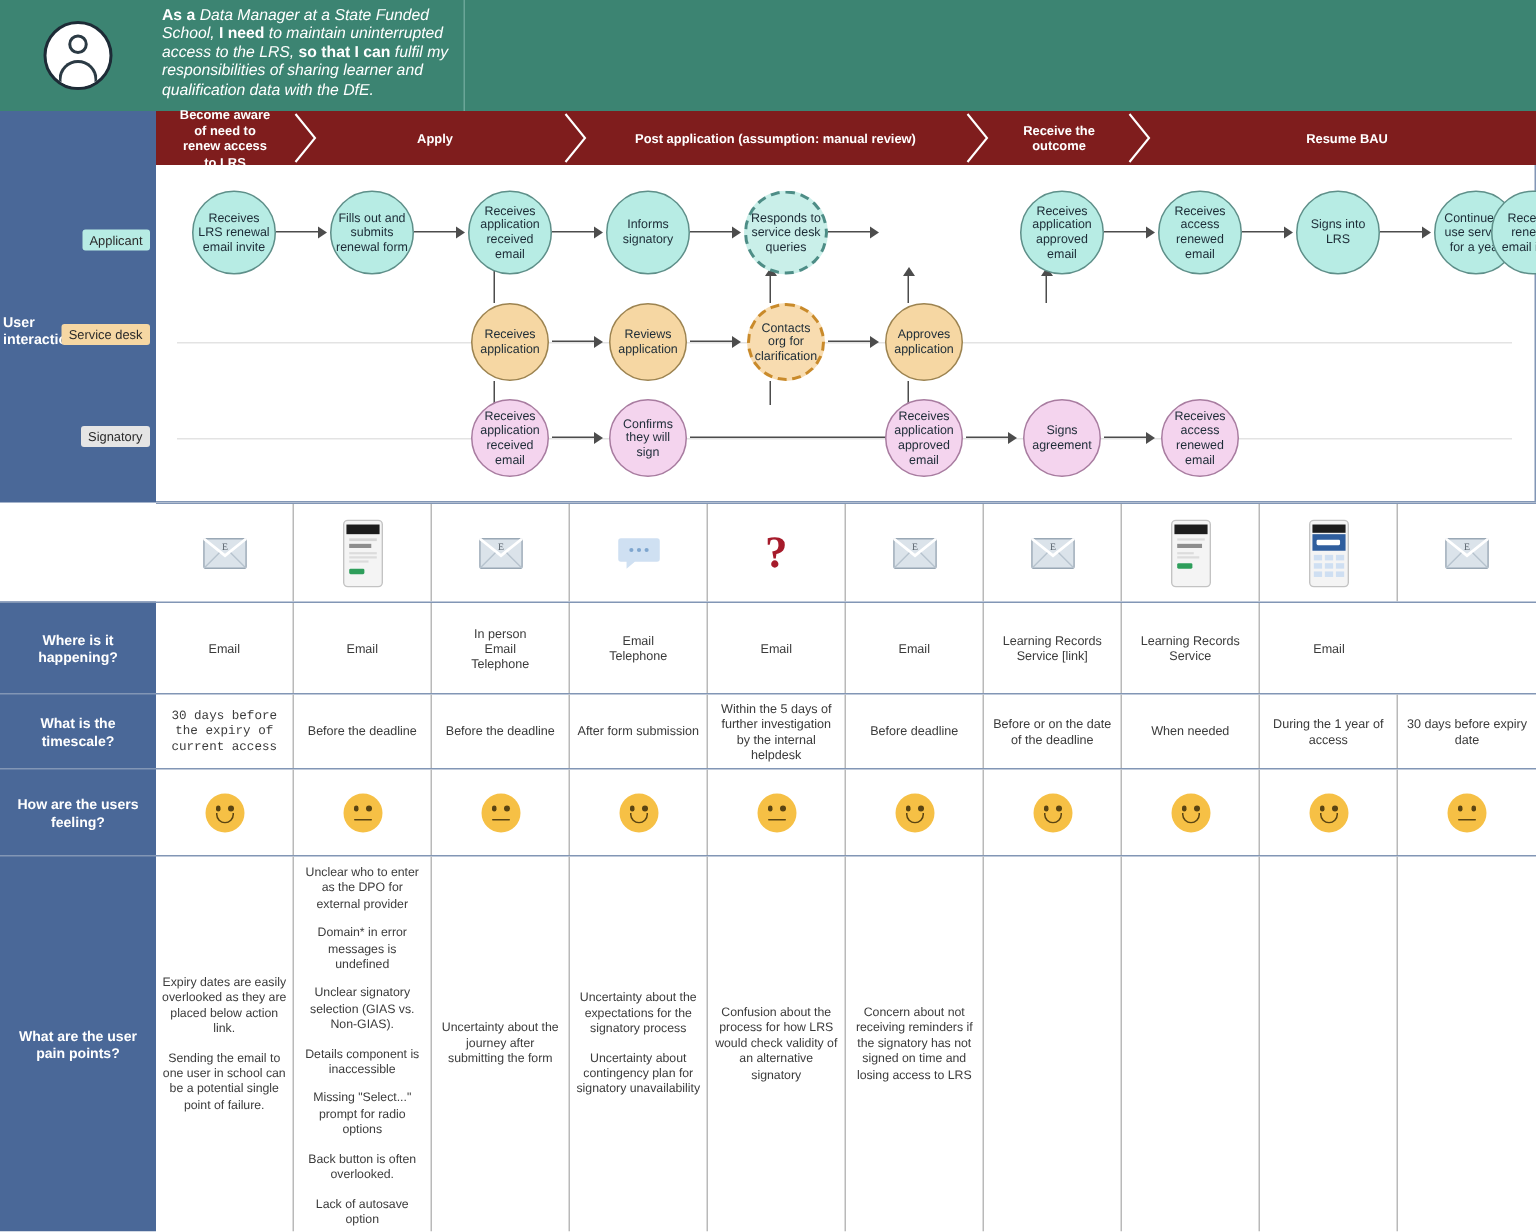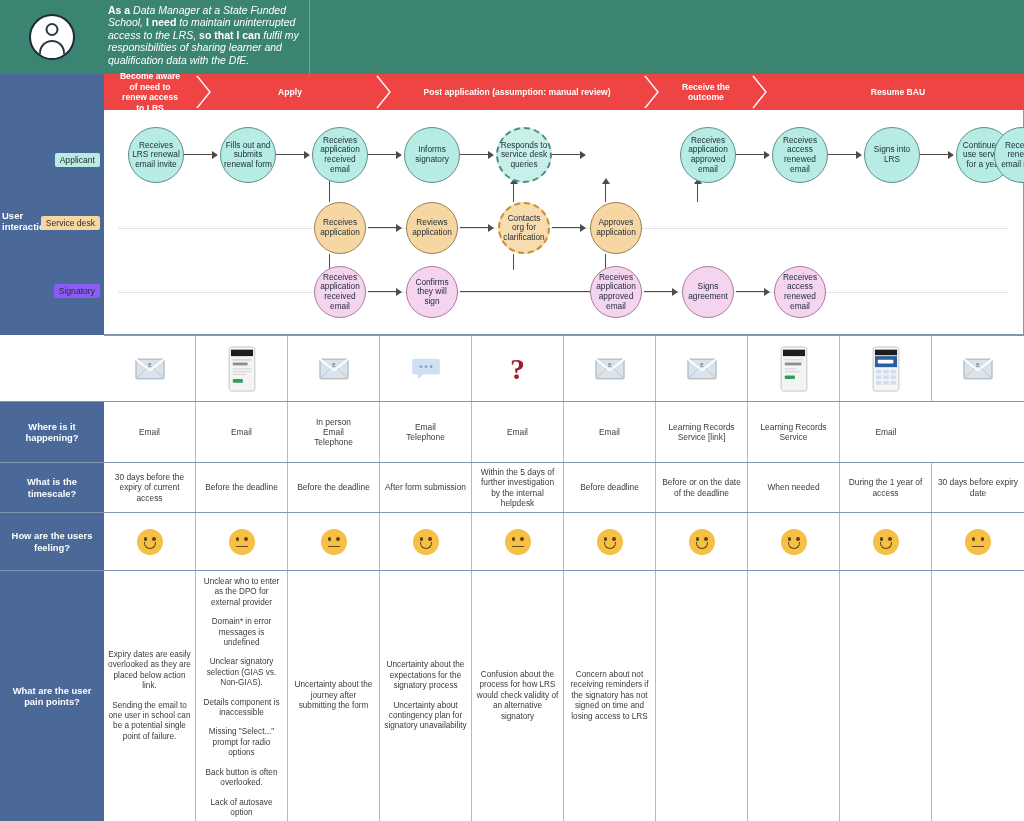--- a/index.html
+++ b/index.html
@@ -56,21 +56,21 @@
   .hdr-col-scen  { width: 330px; padding-left: 10px; }
   .story-text { font-style: italic; }
   .story-text b { font-style: normal; }
   .scen-title { font-weight: bold; margin-bottom: 1px; font-size: 10.5px;}
   .scen-body { font-size: 10.5px; line-height: 12.6px; }
 
   
   .phasebar {
     position: absolute; left: 0; top: 74px;
     width: 1024px; height: 36px;
-    background: #ef4444;
+    background: #7f1d1d;
   }
   .phase-left { position: absolute; left: 0; top: 0; width: 104px; height: 36px; background:#4a6898; }
   .phase {
     position: absolute; top: 0; height: 36px;
     color: #ffffff; font-size: 8.6px; font-weight: bold;
     display: flex; align-items: center; justify-content: center;
     text-align: center; line-height: 10.5px;
     padding: 0 14px;
   }
   .chev {
@@ -86,21 +86,21 @@
     background: #4a6898;
   }
   .lane-tag {
     position: absolute; right: 4px;
     font-size: 8.6px; font-weight: normal; color: #2b2b2b;
     padding: 2px 5px; border-radius: 2px;
     white-space: nowrap;
   }
   .tag-applicant { top: 43px; background: #b7ece4; }
   .tag-service   { top: 106px; background: #f6d7a3; }
-  .tag-signatory { top: 174px; background: #8b5cf6; text-align: right; }
+  .tag-signatory { top: 174px; background: #e5e5e5; text-align: right; }
   .ui-label {
     position: absolute; left: 2px; top: 100px;
     width: 68px; color: #ffffff; font-size: 9.5px; font-weight: bold;
     line-height: 11px;
   }
   .flow-area {
     position: absolute; left: 104px; top: 110px;
     width: 920px; height: 225px;
     background: #ffffff;
     border: 1px solid #8296b5;
@@ -468,21 +468,21 @@
         <div style="white-space: pre-line;">Learning Records Service</div>
       </div>
       <div class="cell">
         <div style="white-space: pre-line;">Email</div>
       </div>
     </div>
 
   <div class="rowlabel" style="top:462px; height:50px;">What is the timescale?</div>
   <div class="grid-row" id="row-timescale" style="top:462px; height:50px;">
       <div class="cell">
-        <div style="white-space: pre-line;">30 days before the expiry of current access</div>
+        <div style="white-space: pre-line; font-family: Liberation Mono, monospace;">30 days before the expiry of current access</div>
       </div>
       <div class="cell">
         <div style="white-space: pre-line;">Before the deadline</div>
       </div>
       <div class="cell">
         <div style="white-space: pre-line;">Before the deadline</div>
       </div>
       <div class="cell">
         <div style="white-space: pre-line;">After form submission</div>
       </div>

